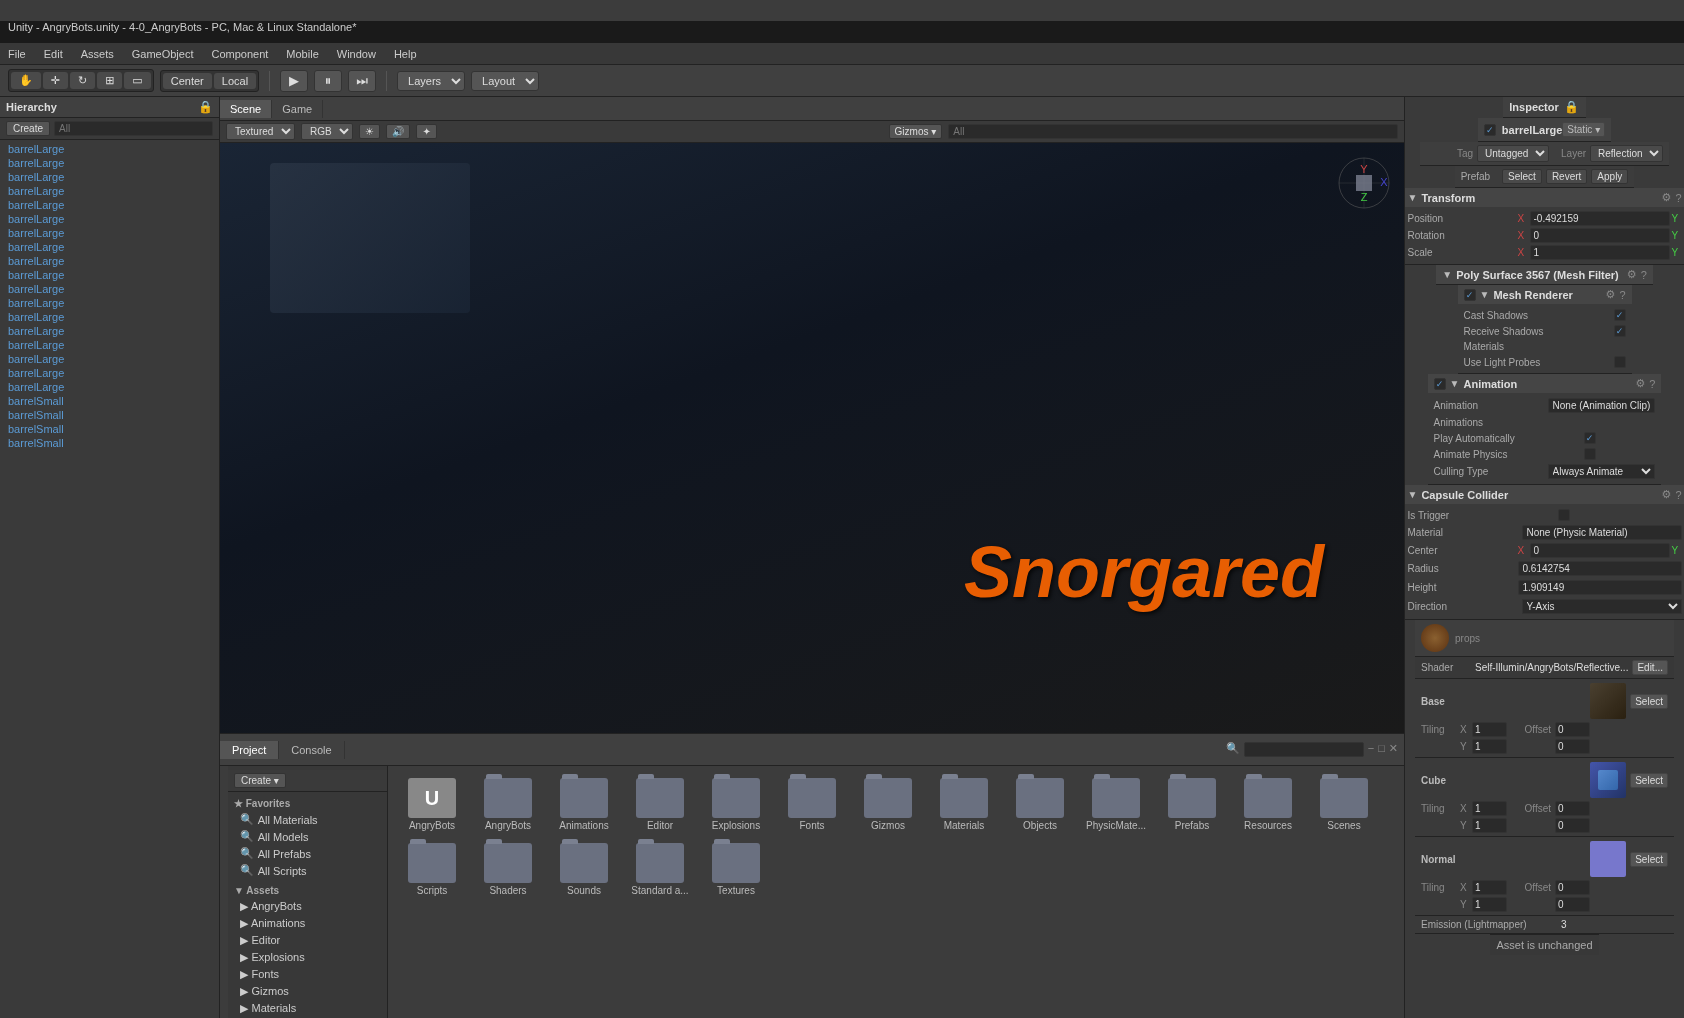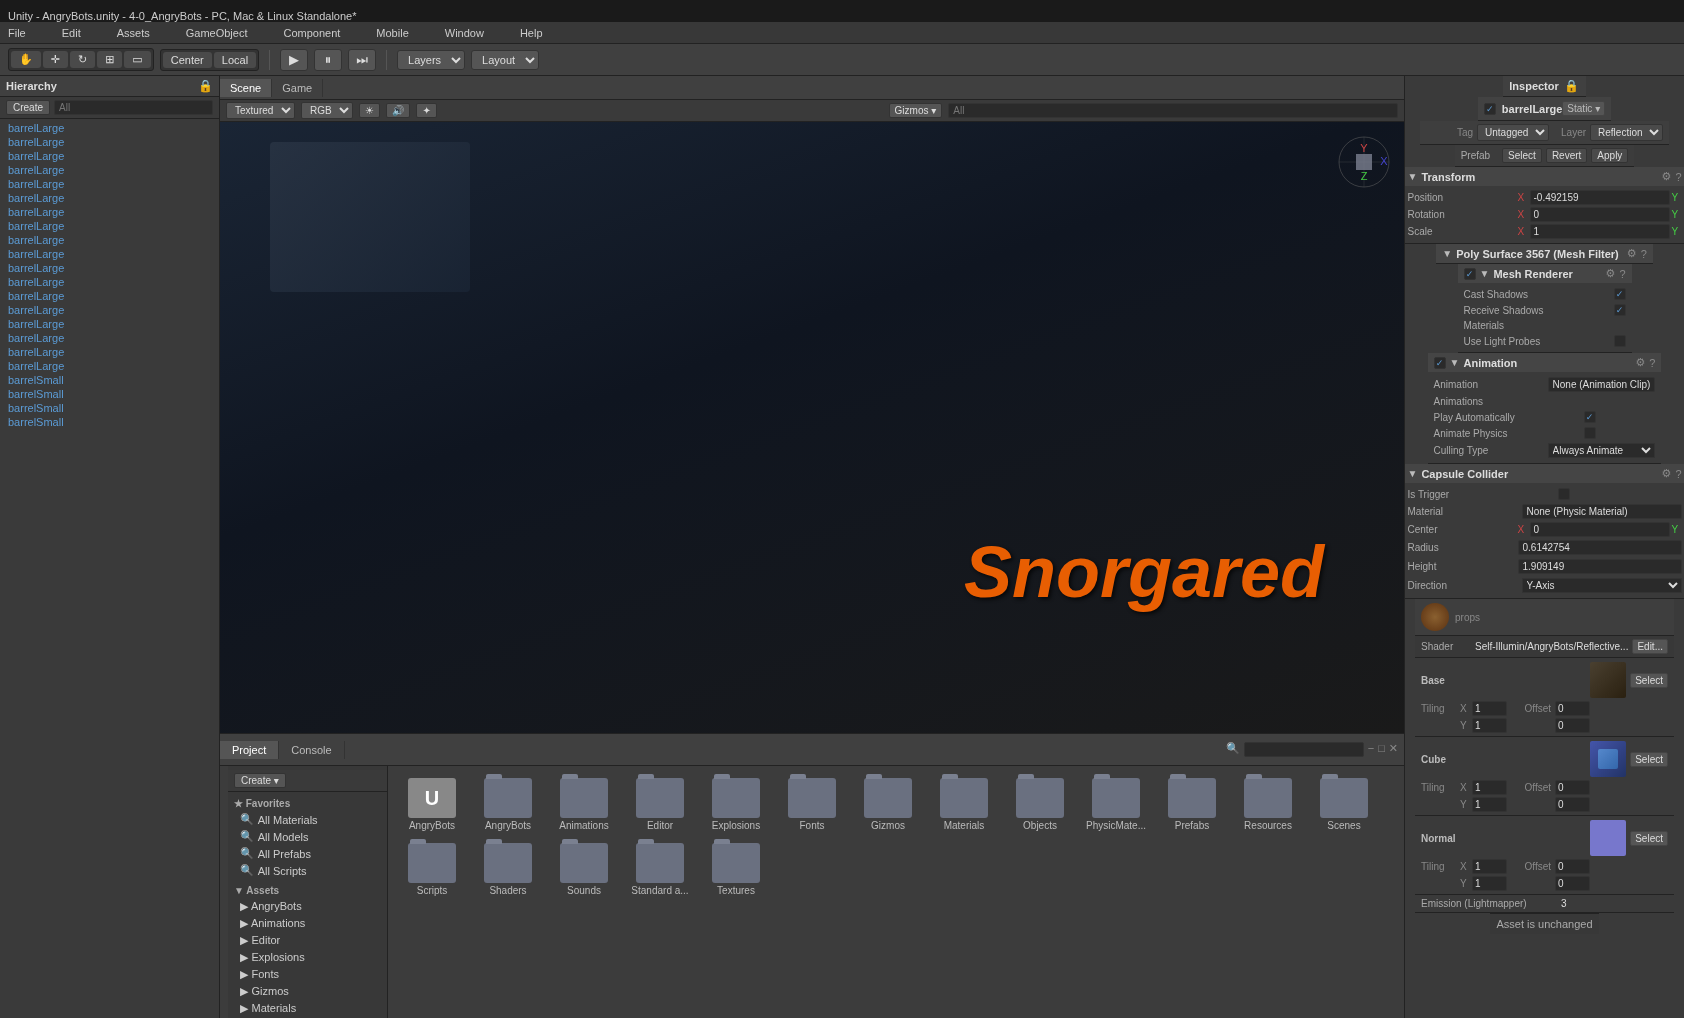--- a/index.html
+++ b/index.html
@@ -1,22 +1,22 @@
 <!DOCTYPE html>
 <html><head>
   <meta charset="utf-8">
   <style>
     * { box-sizing: border-box; margin: 0; padding: 0; font-family: 'Segoe UI', Arial, sans-serif; font-size: 11px; }
     body { background: #3c3c3c; color: #ddd; width: 1684px; height: 1018px; overflow: hidden; display: flex; flex-direction: column; }
 
     
-    #titlebar { background: #1a1a1a; height: 22px; display: flex; align-items: flex-end; padding: 0 8px; color: #ccc; font-size: 11px; flex-shrink: 0; }
-
-    
-    #menubar { background: #383838; height: 22px; display: flex; align-items: center; padding: 0 4px; gap: 28px; flex-shrink: 0; border-bottom: 1px solid #222; }
+    #titlebar { background: #1a1a1a; height: 22px; display: flex; align-items: flex-start; padding: 0 8px; color: #ccc; font-size: 11px; flex-shrink: 0; margin-top: 21px; }
+
+    
+    #menubar { background: #383838; height: 22px; display: flex; align-items: center; padding: 0 4px; gap: 10px; flex-shrink: 0; border-bottom: 1px solid #222; }
     #menubar span { color: #ccc; cursor: pointer; padding: 2px 4px; }
 
     
     #toolbar { background: #404040; height: 32px; display: flex; align-items: center; padding: 0 8px; gap: 6px; flex-shrink: 0; border-bottom: 1px solid #222; }
     .toolbar-btn { background: #555; border: 1px solid #333; color: #ddd; padding: 2px 8px; border-radius: 3px; cursor: pointer; font-size: 11px; }
     .toolbar-group { display: flex; gap: 2px; background: #333; border: 1px solid #222; border-radius: 3px; padding: 2px; }
     .toolbar-group .toolbar-btn { background: #4a4a4a; border: none; }
     .toolbar-sep { width: 1px; background: #555; height: 20px; margin: 0 4px; }
     .play-btn { background: #555; border: 1px solid #333; color: #ddd; width: 28px; height: 22px; border-radius: 3px; cursor: pointer; display: flex; align-items: center; justify-content: center; font-size: 13px; }
     .layers-select { background: #555; border: 1px solid #333; color: #ddd; padding: 2px 6px; border-radius: 3px; font-size: 11px; }

